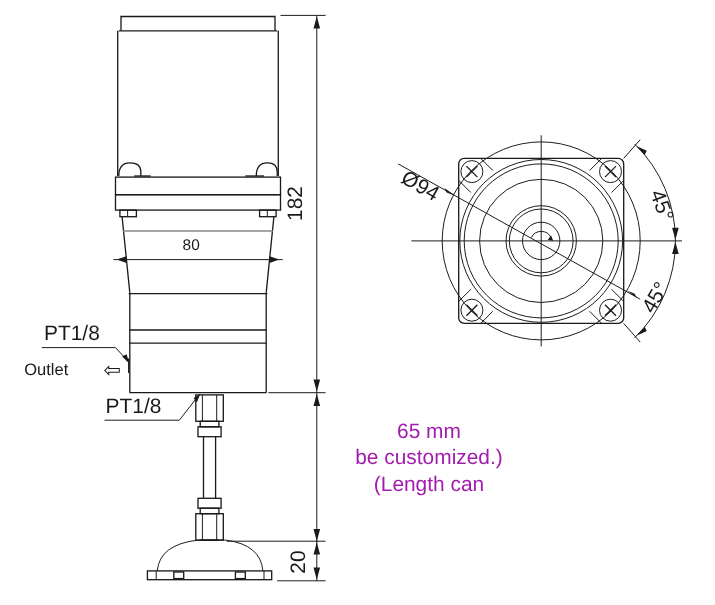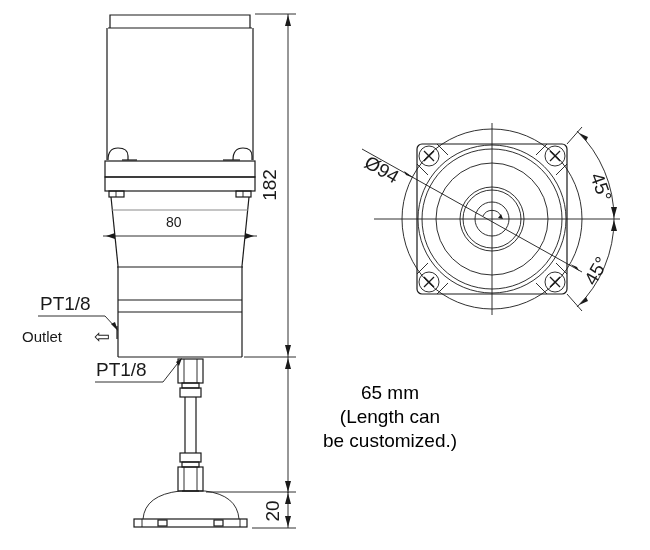--- a/index.html
+++ b/index.html
@@ -165,21 +165,21 @@
 </svg>
 
 <div class="lbl" style="left:166px;top:214px;font-size:14px;">80</div>
 <div class="lbl" style="left:254px;top:174px;font-size:19px;transform:rotate(-90deg);transform-origin:center;">182</div>
 <div class="lbl" style="left:40px;top:293px;font-size:19px;">PT1/8</div>
 <div class="lbl" style="left:22px;top:328px;font-size:15px;">Outlet</div>
 <div class="lbl" style="left:94px;top:325px;font-size:19px;">⇦</div>
 <div class="lbl" style="left:96px;top:359px;font-size:19px;">PT1/8</div>
 <div class="lbl" style="left:262px;top:500px;font-size:19px;transform:rotate(-90deg);transform-origin:center;">20</div>
 
-<div style="position:absolute;left:295px;top:381px;width:190px;text-align:center;font-size:19px;line-height:24px;color:#000000;font-family:'Liberation Sans',sans-serif;">
+<div style="position:absolute;left:295px;top:381px;width:190px;text-align:center;font-size:19px;line-height:24px;color:#a21caf;font-family:'Liberation Sans',sans-serif;">
   <div>65 mm</div>
+  <div>be customized.)</div>
   <div>(Length can</div>
-  <div>be customized.)</div>
 </div>
 
 <div class="lbl" style="left:366px;top:150px;font-size:19px;transform:rotate(30deg);transform-origin:left center;">Ø94</div>
 <div class="lbl" style="left:606px;top:170px;font-size:19px;transform:rotate(70deg);transform-origin:left top;">45°</div>
 <div class="lbl" style="left:580px;top:278px;font-size:19px;transform:rotate(-60deg);transform-origin:left top;">45°</div>
 
 </body></html>

